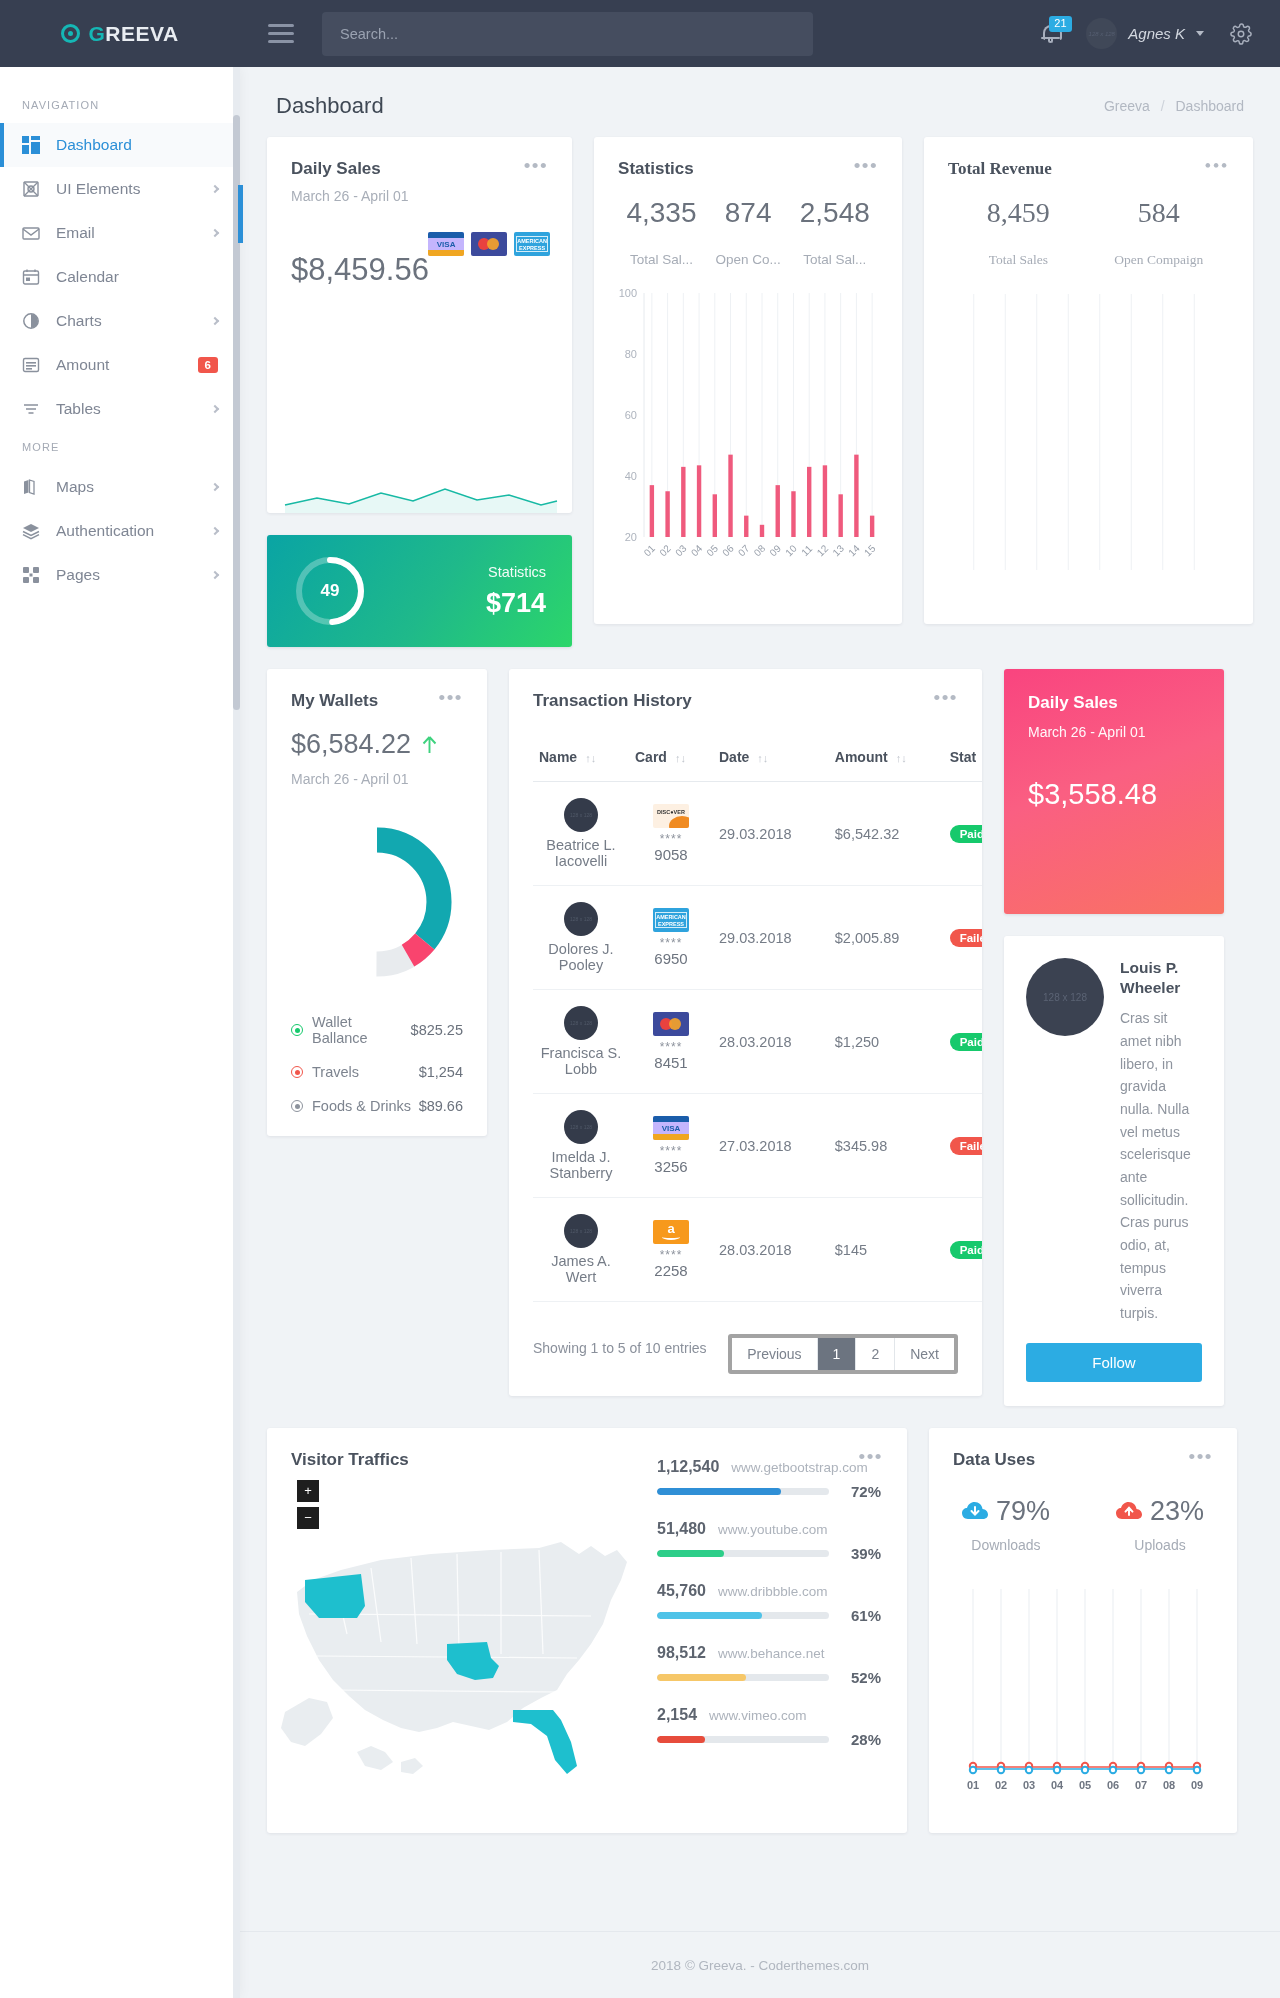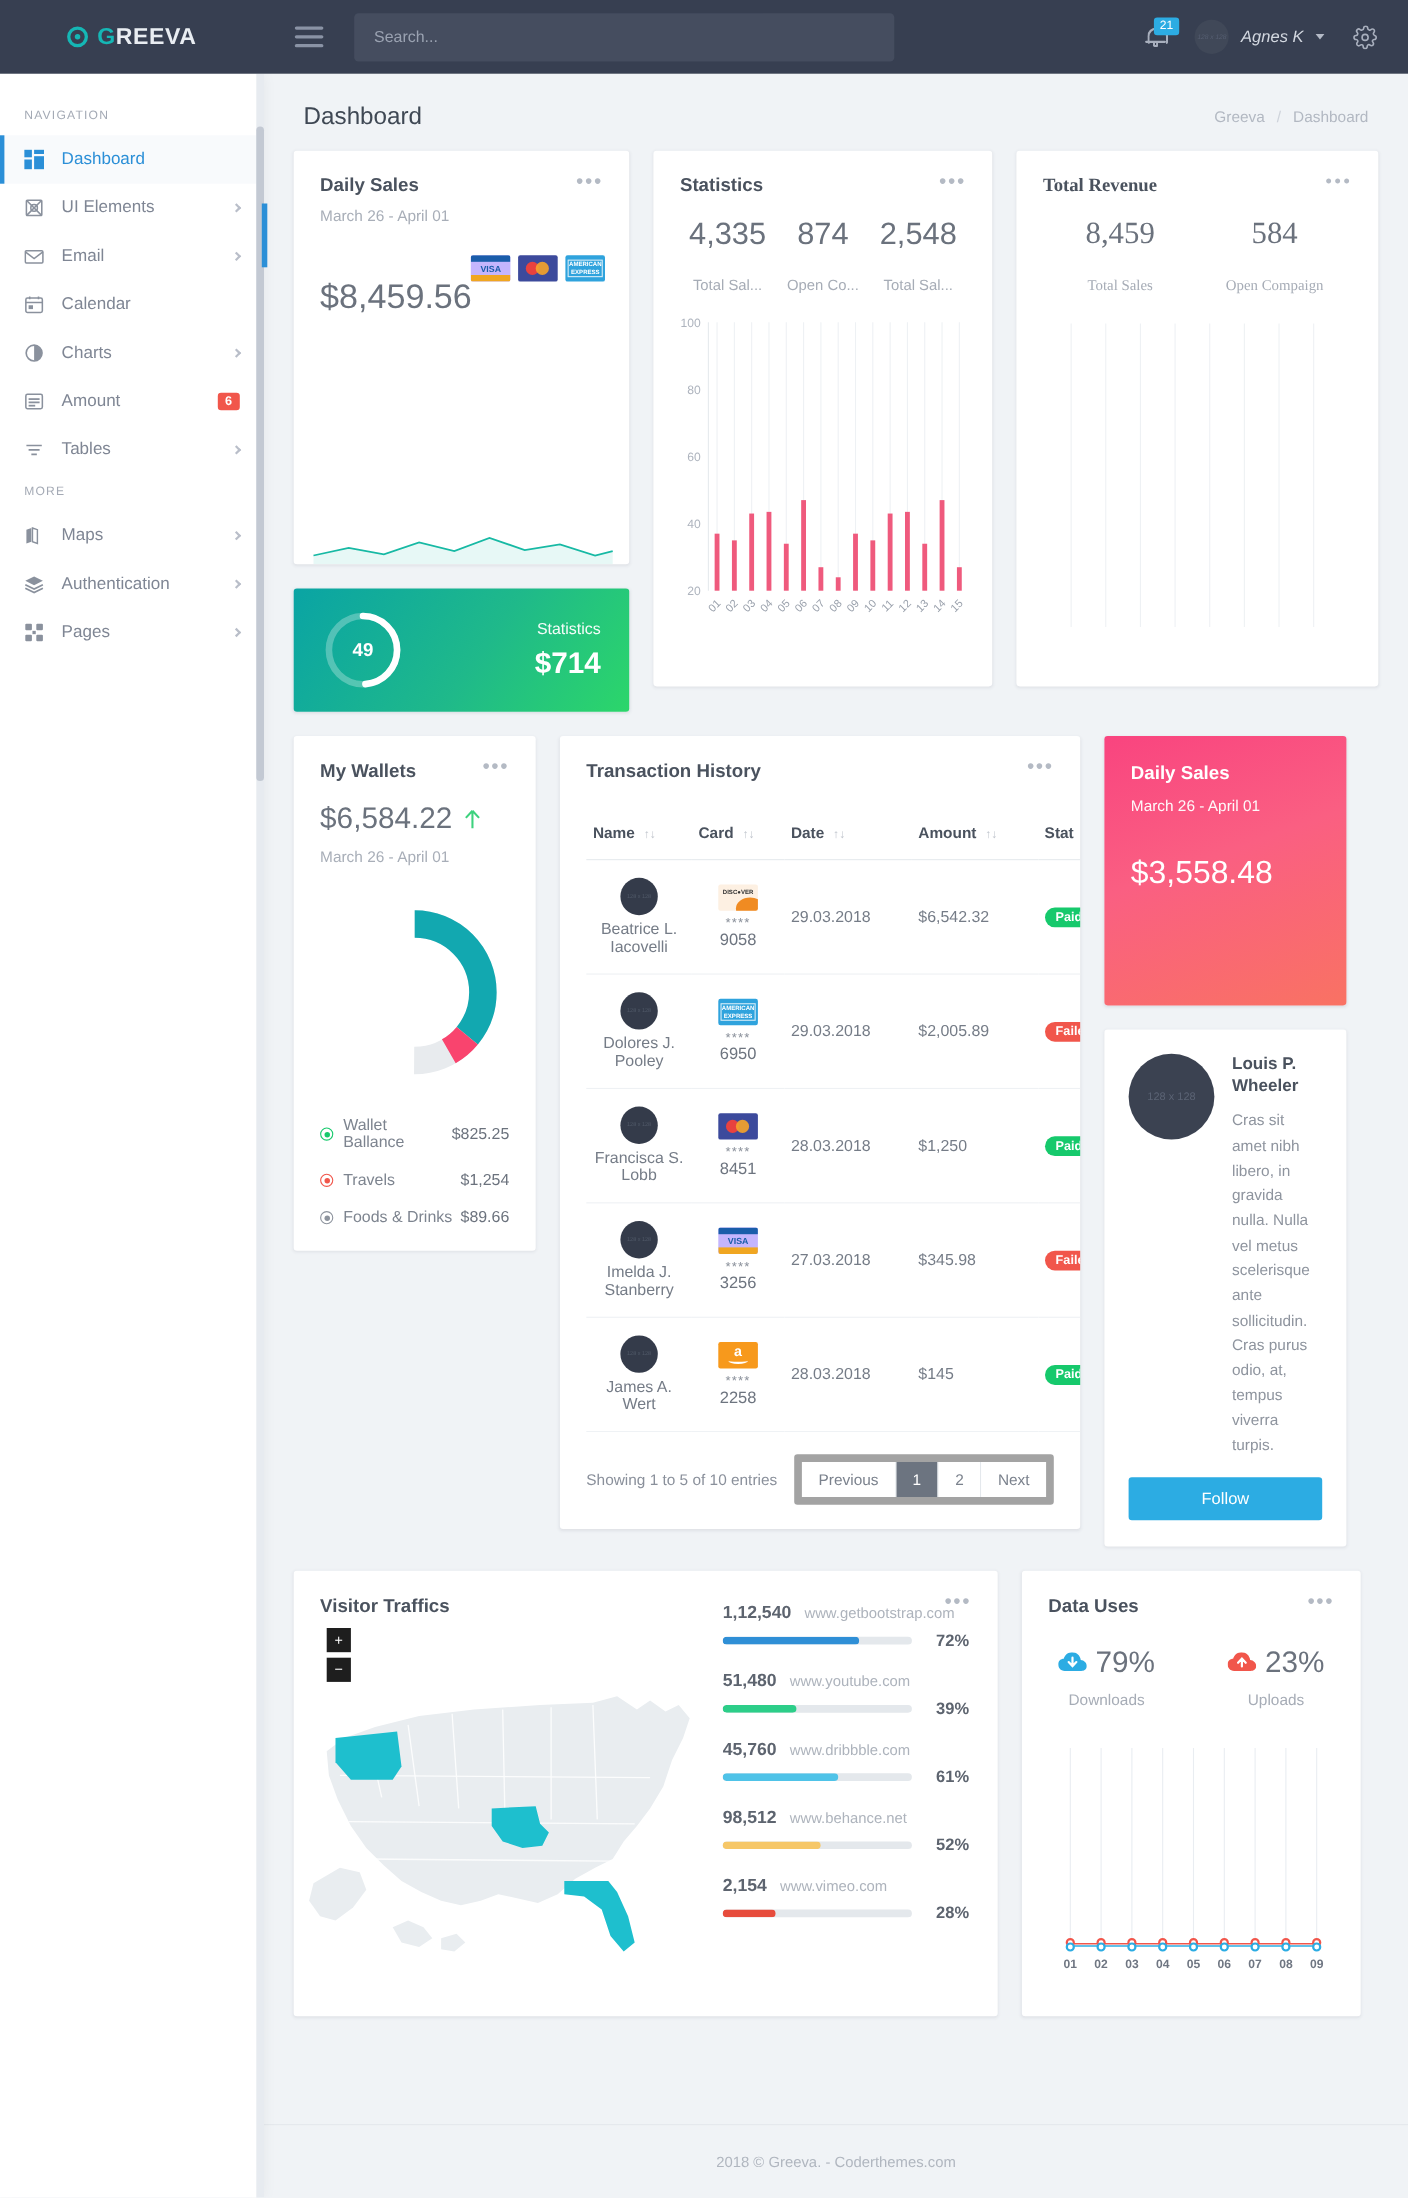--- a/index.html
+++ b/index.html
@@ -258,21 +258,21 @@
     color: #fff; font-size: 11.5px; font-weight: bold;
     border-radius: 10px; padding: 3px 10px; display: inline-block;
   }
   .badge.paid { background: #16c96c; }
   .badge.failed { background: #f1564b; }
 
   .tbl-foot {
     display: flex; align-items: center; justify-content: space-between;
     padding: 20px 24px 22px; font-size: 14px; color: #8a909b;
   }
-  .pager { display: flex; border: 7px solid #a3a3a3; border-radius: 3px; overflow: hidden; }
+  .pager { display: flex; border: 4px solid #a3a3a3; border-radius: 3px; overflow: hidden; margin-top: 12px; }
   .pager div {
     padding: 8px 15px; font-size: 14px; color: #7b828d;
     border-right: 1px solid #e2e6ea; cursor: pointer; background: #fff;
   }
   .pager div:last-child { border-right: none; }
   .pager div.on { background: #6c7480; color: #fff; }
 
   
   .pink-card {
     border-radius: 3px; padding: 24px 24px 0; height: 245px; color: #fff;

